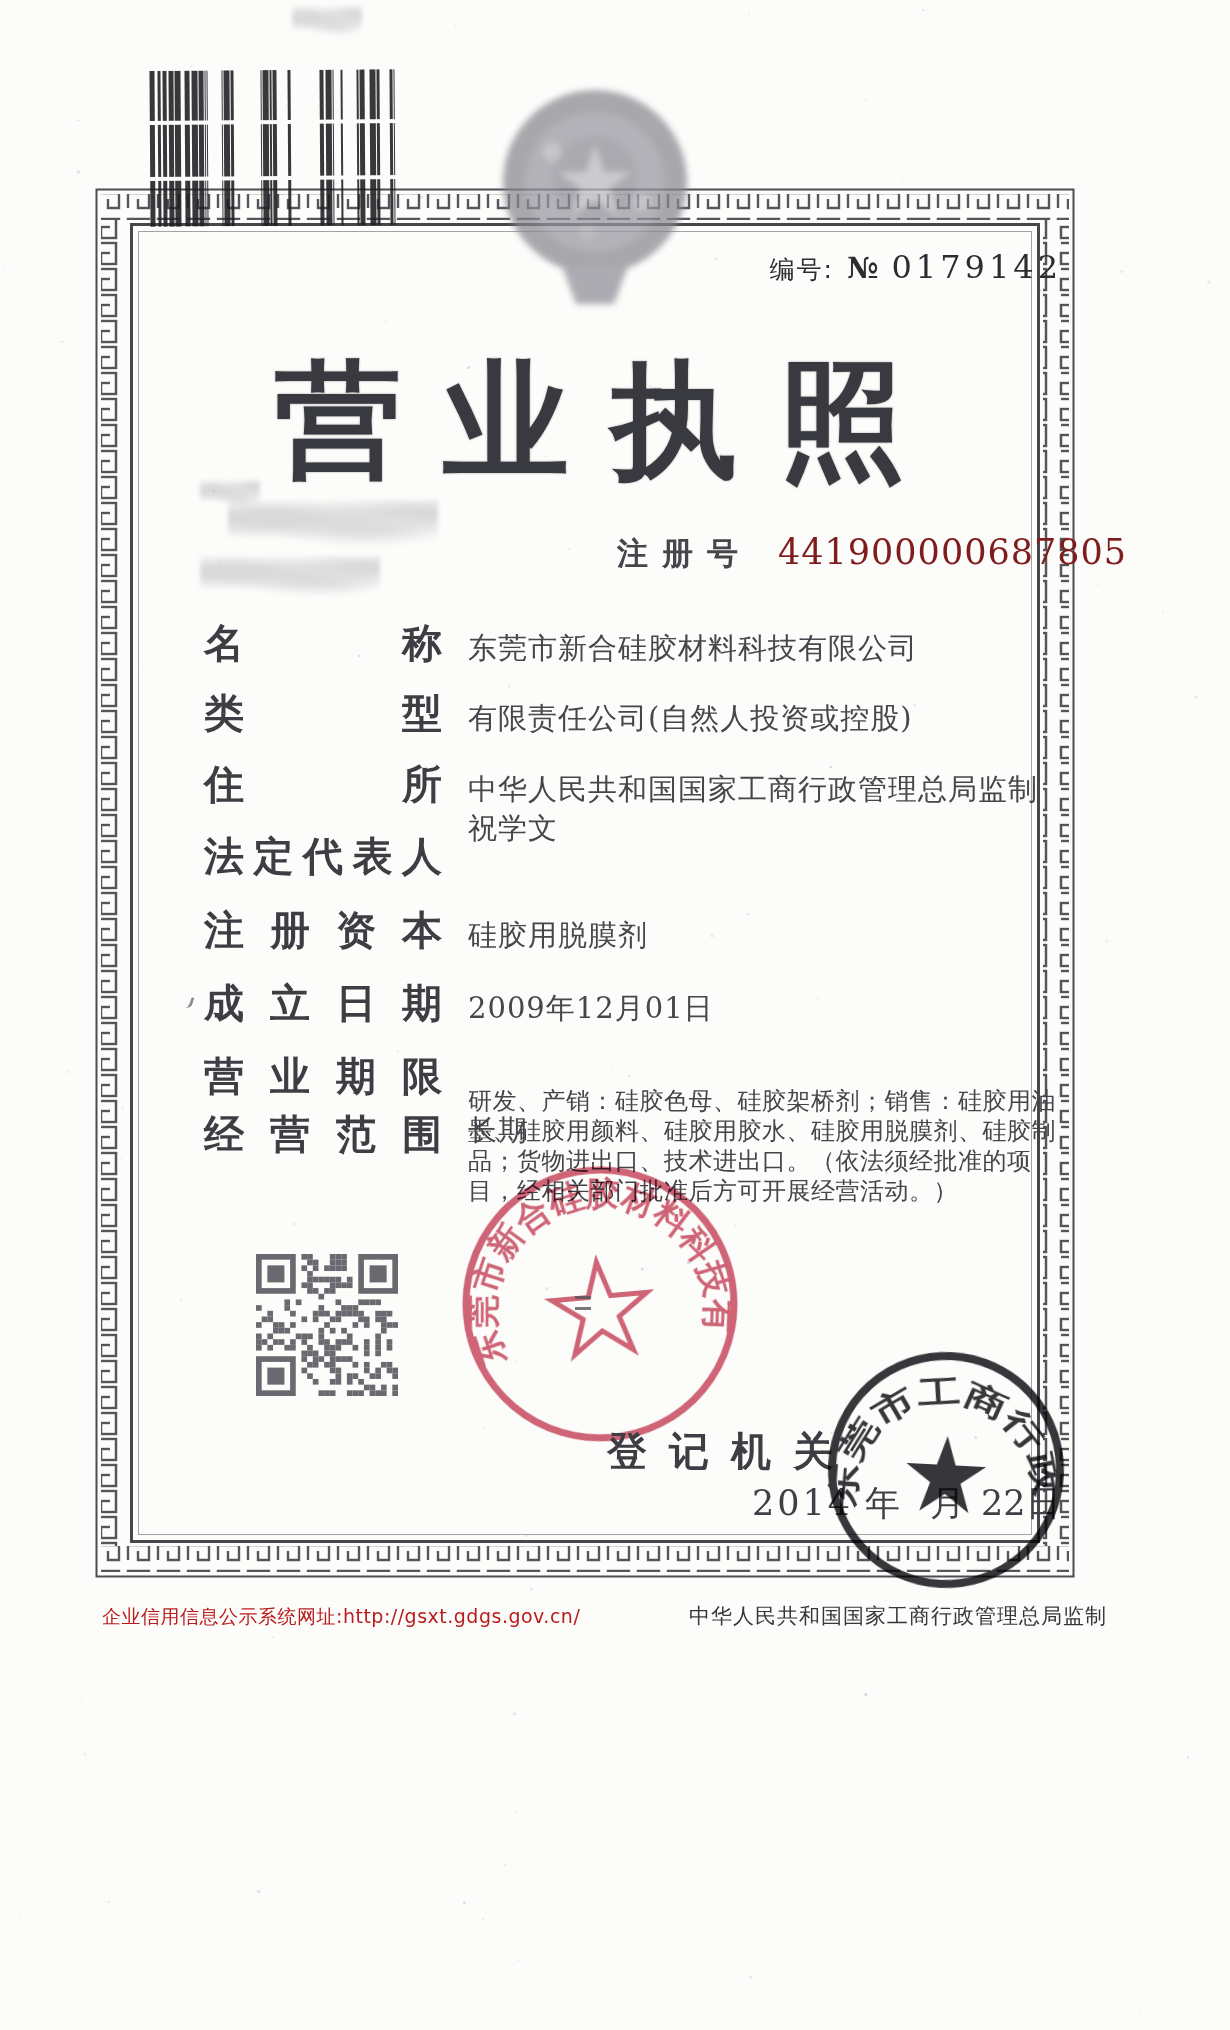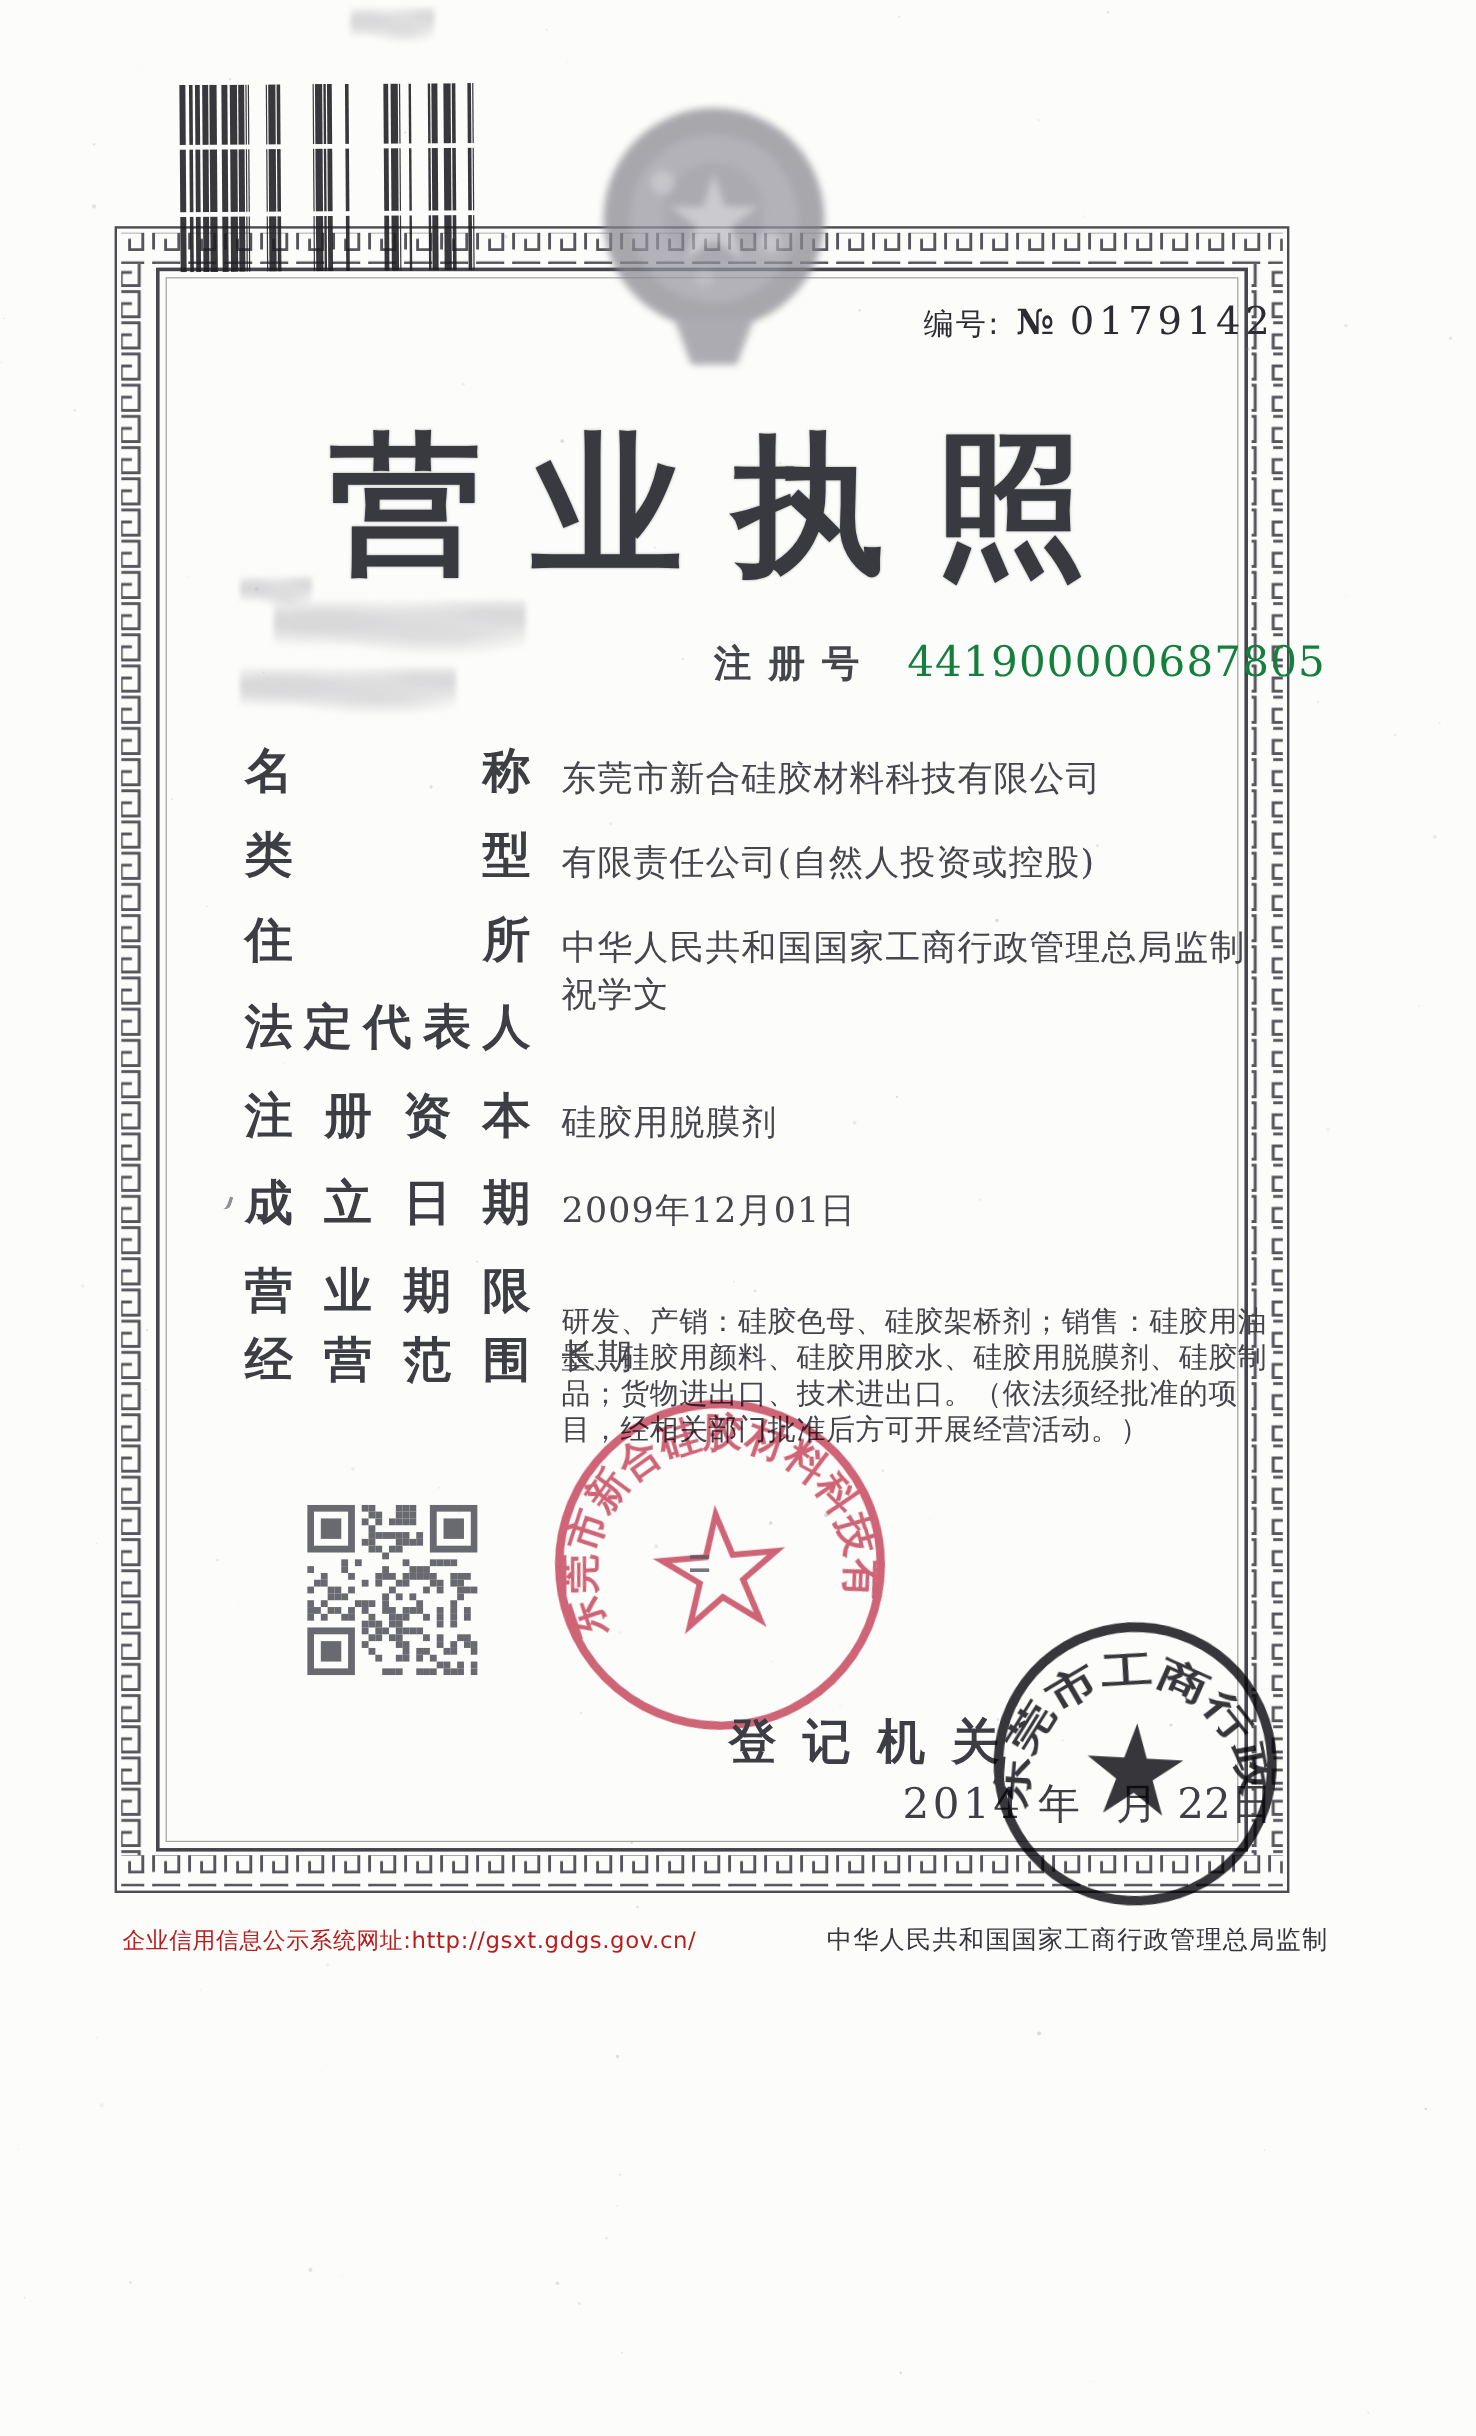--- a/index.html
+++ b/index.html
@@ -22,23 +22,23 @@
   .serial .lab{font-size:25px;letter-spacing:2px;}
   .serial .sym{font-family:"DejaVu Serif",serif;font-weight:bold;font-size:29px;}
   .serial .num{font-family:"DejaVu Serif",serif;font-size:32px;letter-spacing:4px;}
 
   
   .title{top:346px;left:131px;width:918px;text-align:center;font-size:126px;line-height:150px;
          font-weight:900;letter-spacing:42px;text-indent:42px;color:#393940;
          text-shadow:0 0 2px rgba(60,60,66,.55);}
 
   
-  .regno{top:532px;left:595px;display:flex;align-items:baseline;gap:26px;color:#45454c;text-align:right;}
+  .regno{top:532px;left:617px;display:flex;align-items:baseline;gap:26px;color:#45454c;text-align:right;}
   .regno .lab{font-family:"DejaVu Serif",serif;font-weight:600;font-size:31px;letter-spacing:14px;}
-  .regno .num{font-family:"DejaVu Serif",serif;font-size:35px;letter-spacing:1px;color:#15803d;}
+  .regno .num{font-family:"DejaVu Serif",serif;font-size:35px;letter-spacing:1px;color:#7f1d1d;}
 
   
   .flabel{left:204px;width:238px;display:flex;justify-content:space-between;
           font-family:"DejaVu Serif",serif;font-weight:600;font-size:40px;line-height:44px;color:#3d3d44;}
   .fvalue{left:468px;font-family:"DejaVu Serif",serif;font-size:29px;line-height:36px;
           letter-spacing:1px;color:#46464d;white-space:nowrap;}
   .fscope{left:468px;top:1086px;width:590px;font-family:"DejaVu Serif",serif;font-size:24px;
           line-height:30px;letter-spacing:.5px;color:#44444b;white-space:normal;}
 
   

